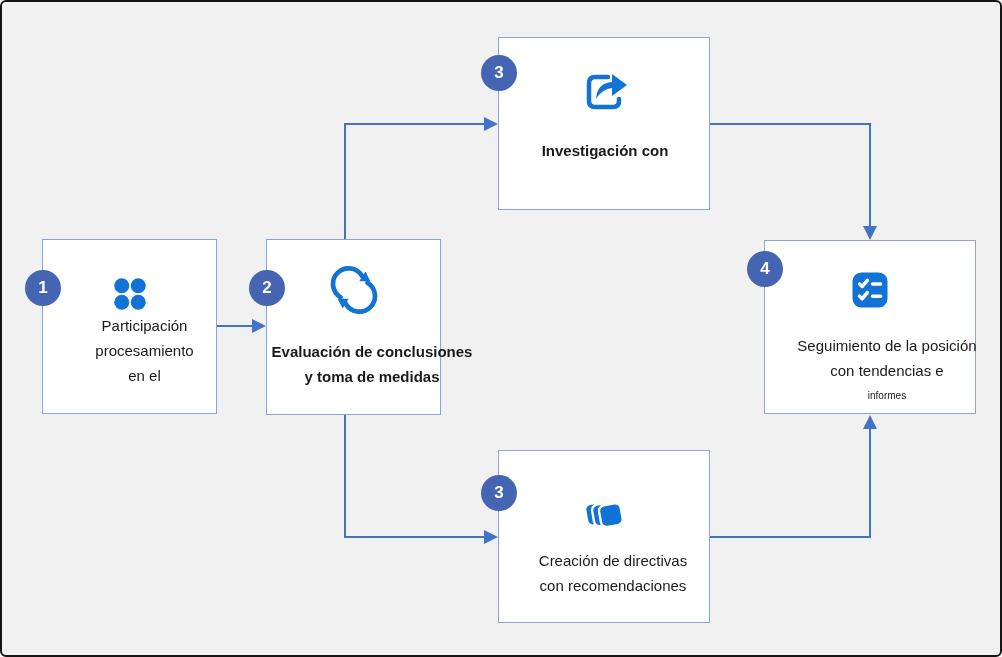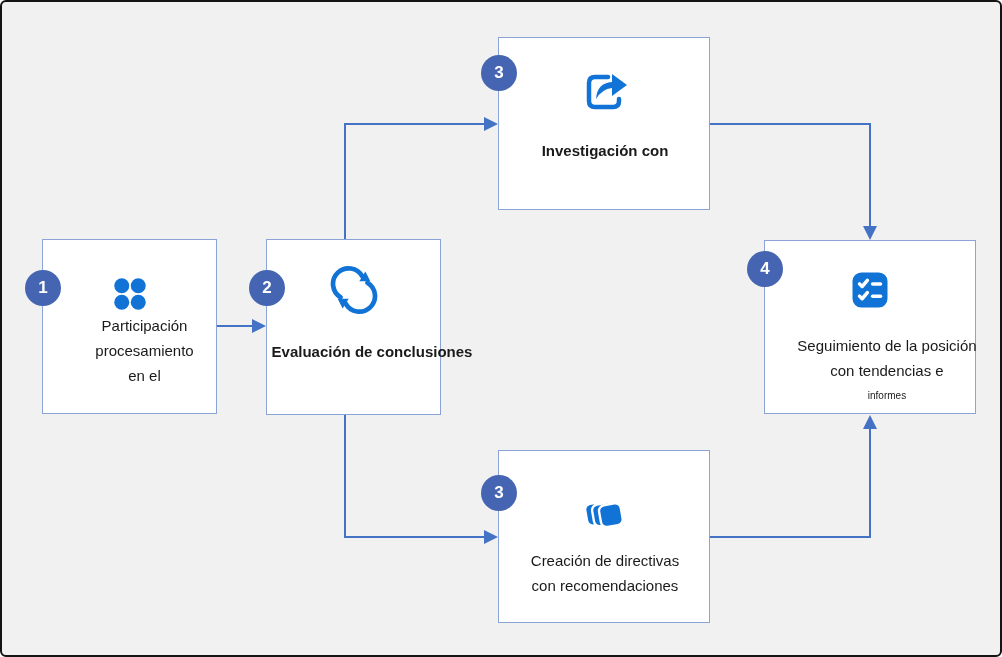--- a/index.html
+++ b/index.html
@@ -98,20 +98,21 @@
           <path d="M 37 17 A 15 15 0 1 1 16 37"></path>
         </g>
         <g fill="#1273d6" stroke="none">
           <polygon points="39.7,15.7 34.9,6.3 29.1,15.7"></polygon>
           <polygon points="8.3,32.3 13.1,41.7 18.9,32.3"></polygon>
         </g>
       </svg>
     </div>
     <div class="label" style="left:-10px;width:230px;top:99px;font-weight:bold;">
       <div>Evaluación de conclusiones</div>
+      <div>y toma de medidas</div>
     </div>
   </div>
 
   <div class="node" style="left:496px;top:35px;width:212px;height:173px;">
     <div class="badge" style="top:17px;">3</div>
     <div class="icon-wrap" style="top:30px;">
       <svg width="48" height="48" viewBox="0 0 48 48">
         <path d="M 28 9 H 15 Q 9 9 9 15 V 33 Q 9 39 15 39 H 33 Q 39 39 39 33 V 31" stroke="#1273d6" stroke-width="4.5" fill="none" stroke-linecap="round"></path>
         <path d="M 16 31 Q 17 15 32 14 V 6 L 47 17 L 32 28 V 20 Q 22 21 16 31 Z" fill="#1273d6" stroke="none"></path>
       </svg>
@@ -125,21 +126,21 @@
     <div class="badge" style="top:24px;">3</div>
     <div class="icon-wrap" style="top:38px;">
       <svg width="46" height="46" viewBox="0 0 48 48">
         <g transform="rotate(-10 24 24)">
           <rect x="5" y="13" width="23" height="23" rx="6" fill="#1273d6" stroke="#ffffff" stroke-width="2.5"></rect>
           <rect x="12" y="15" width="23" height="23" rx="6" fill="#1273d6" stroke="#ffffff" stroke-width="2.5"></rect>
           <rect x="19" y="17" width="23" height="23" rx="6" fill="#1273d6" stroke="#ffffff" stroke-width="2.5"></rect>
         </g>
       </svg>
     </div>
-    <div class="label" style="left:0;width:212px;top:97px;">
+    <div class="label" style="left:8px;width:212px;top:97px;">
       <div>Creación de directivas</div>
       <div>con recomendaciones</div>
     </div>
   </div>
 
   <div class="node" style="left:762px;top:238px;width:212px;height:174px;">
     <div class="badge" style="top:10px;">4</div>
     <div class="icon-wrap" style="top:28px;">
       <svg width="42" height="42" viewBox="0 0 48 48">
         <rect x="4" y="4" width="40" height="40" rx="10" fill="#1273d6"></rect>

